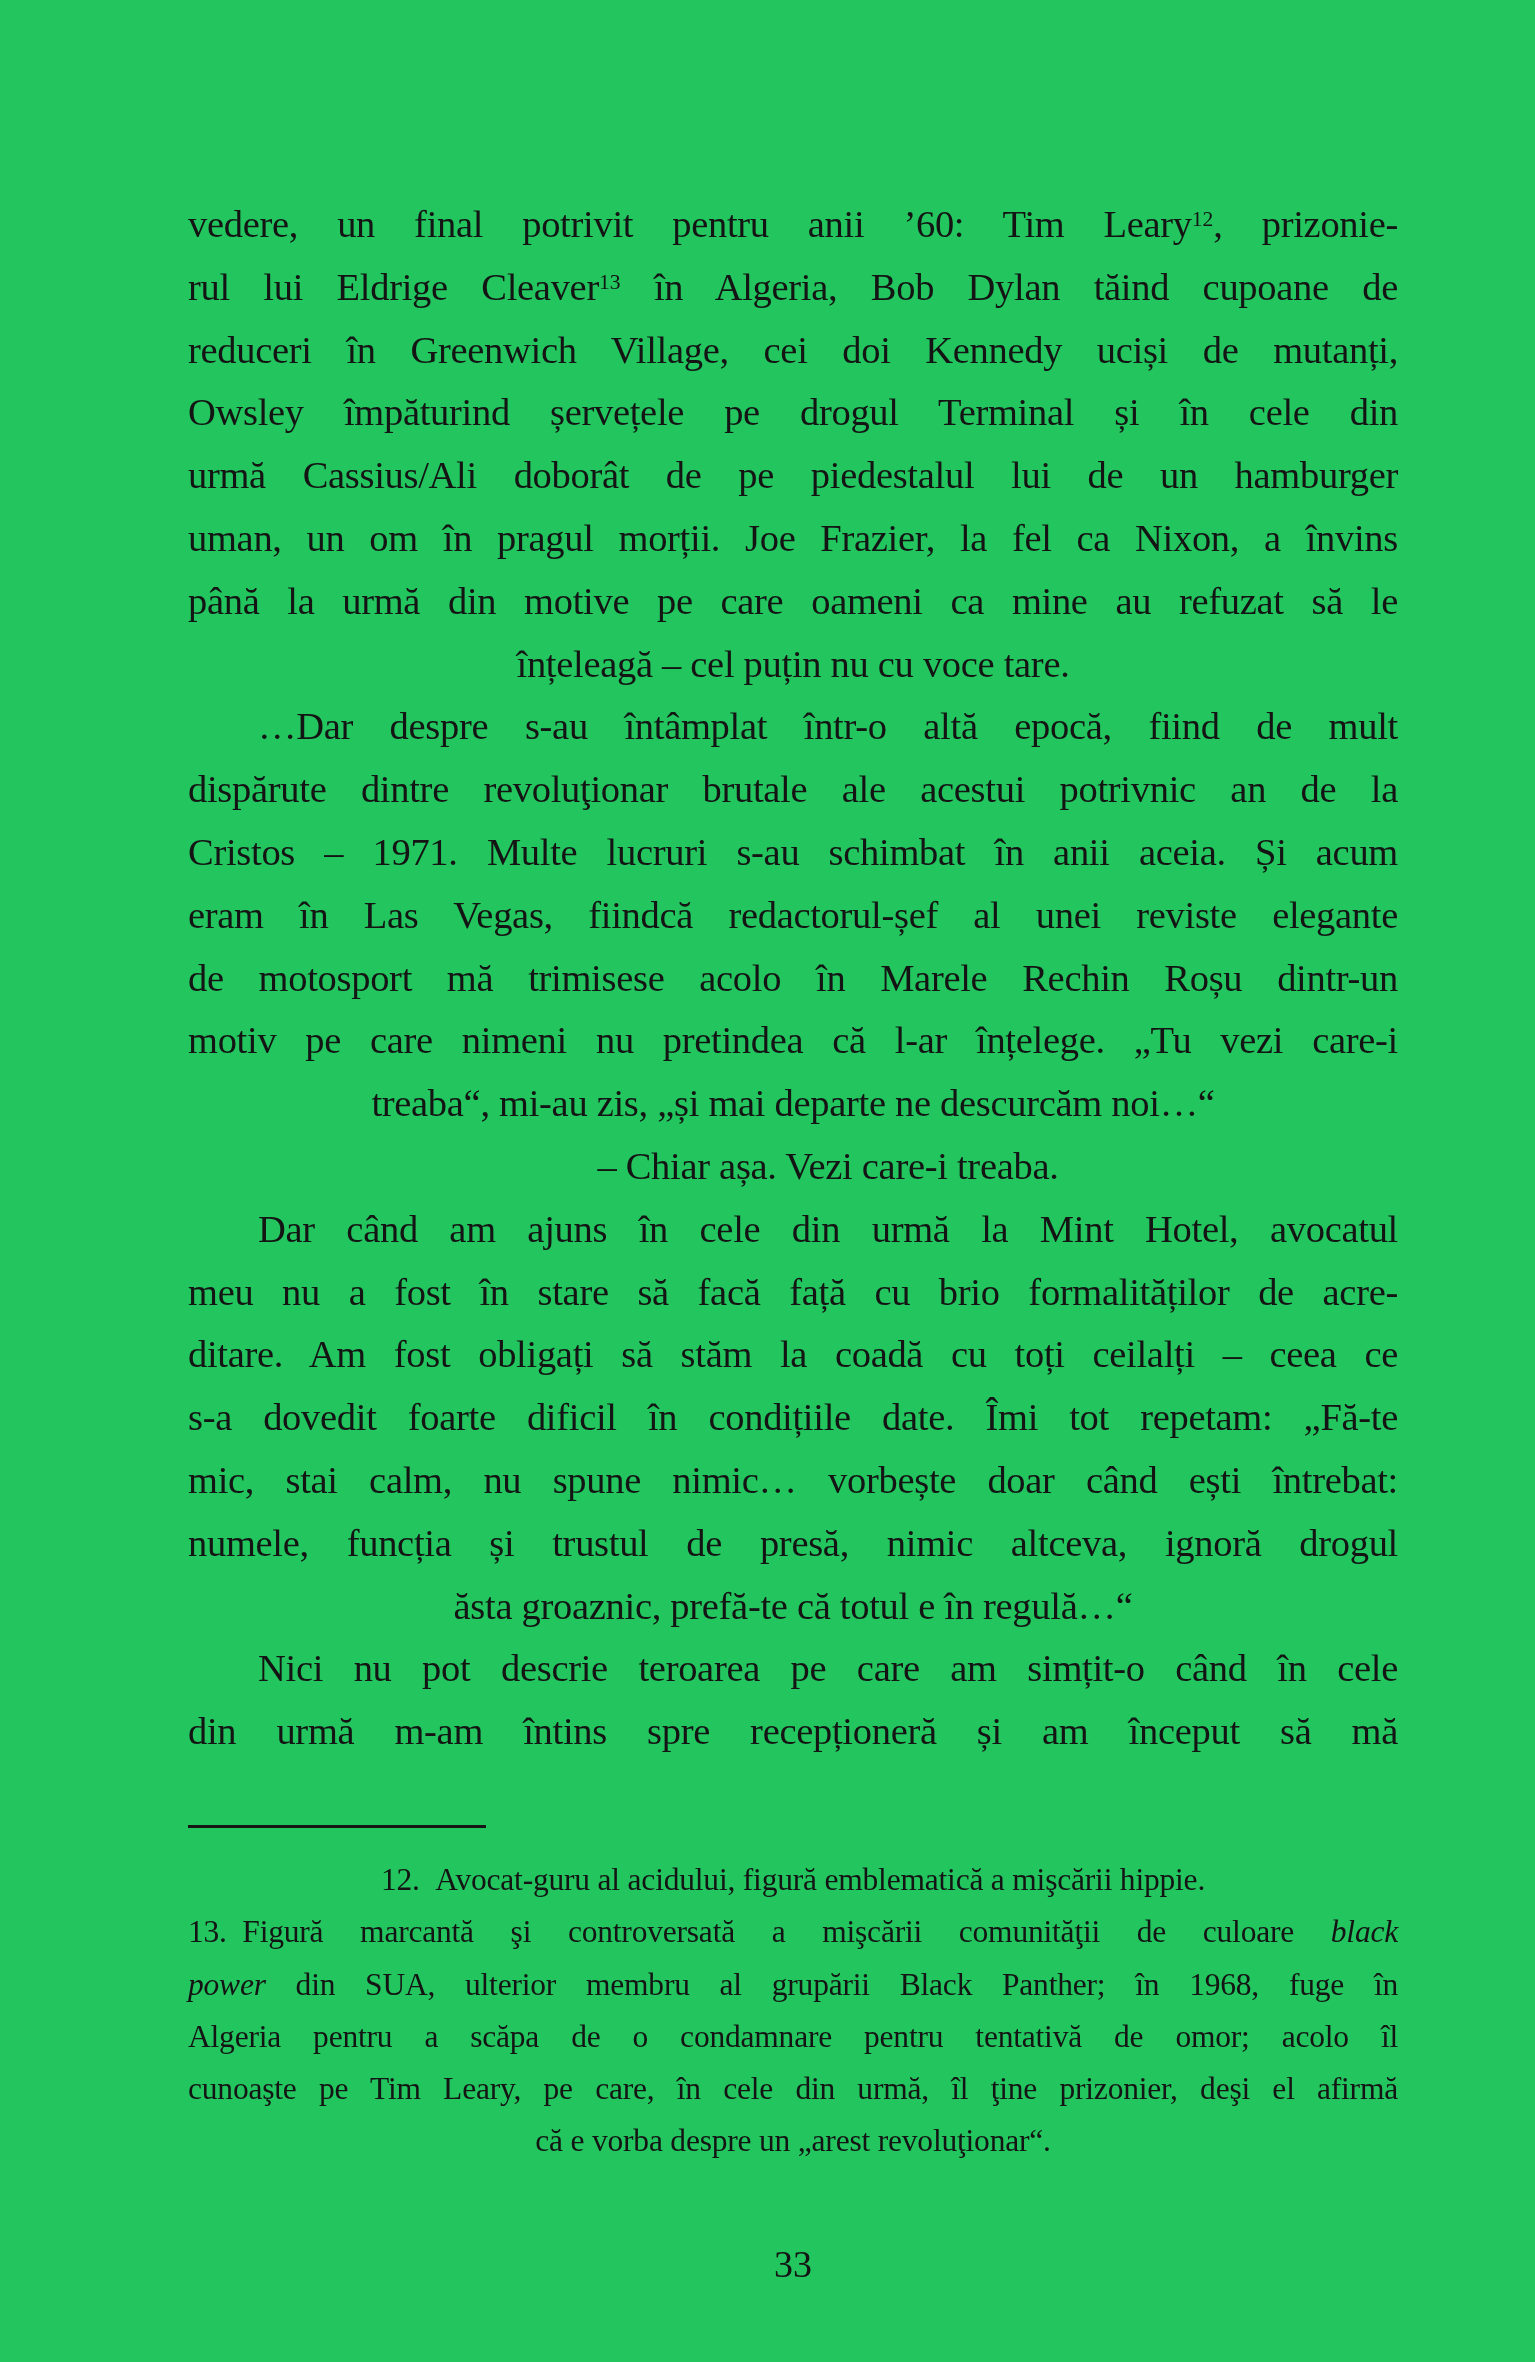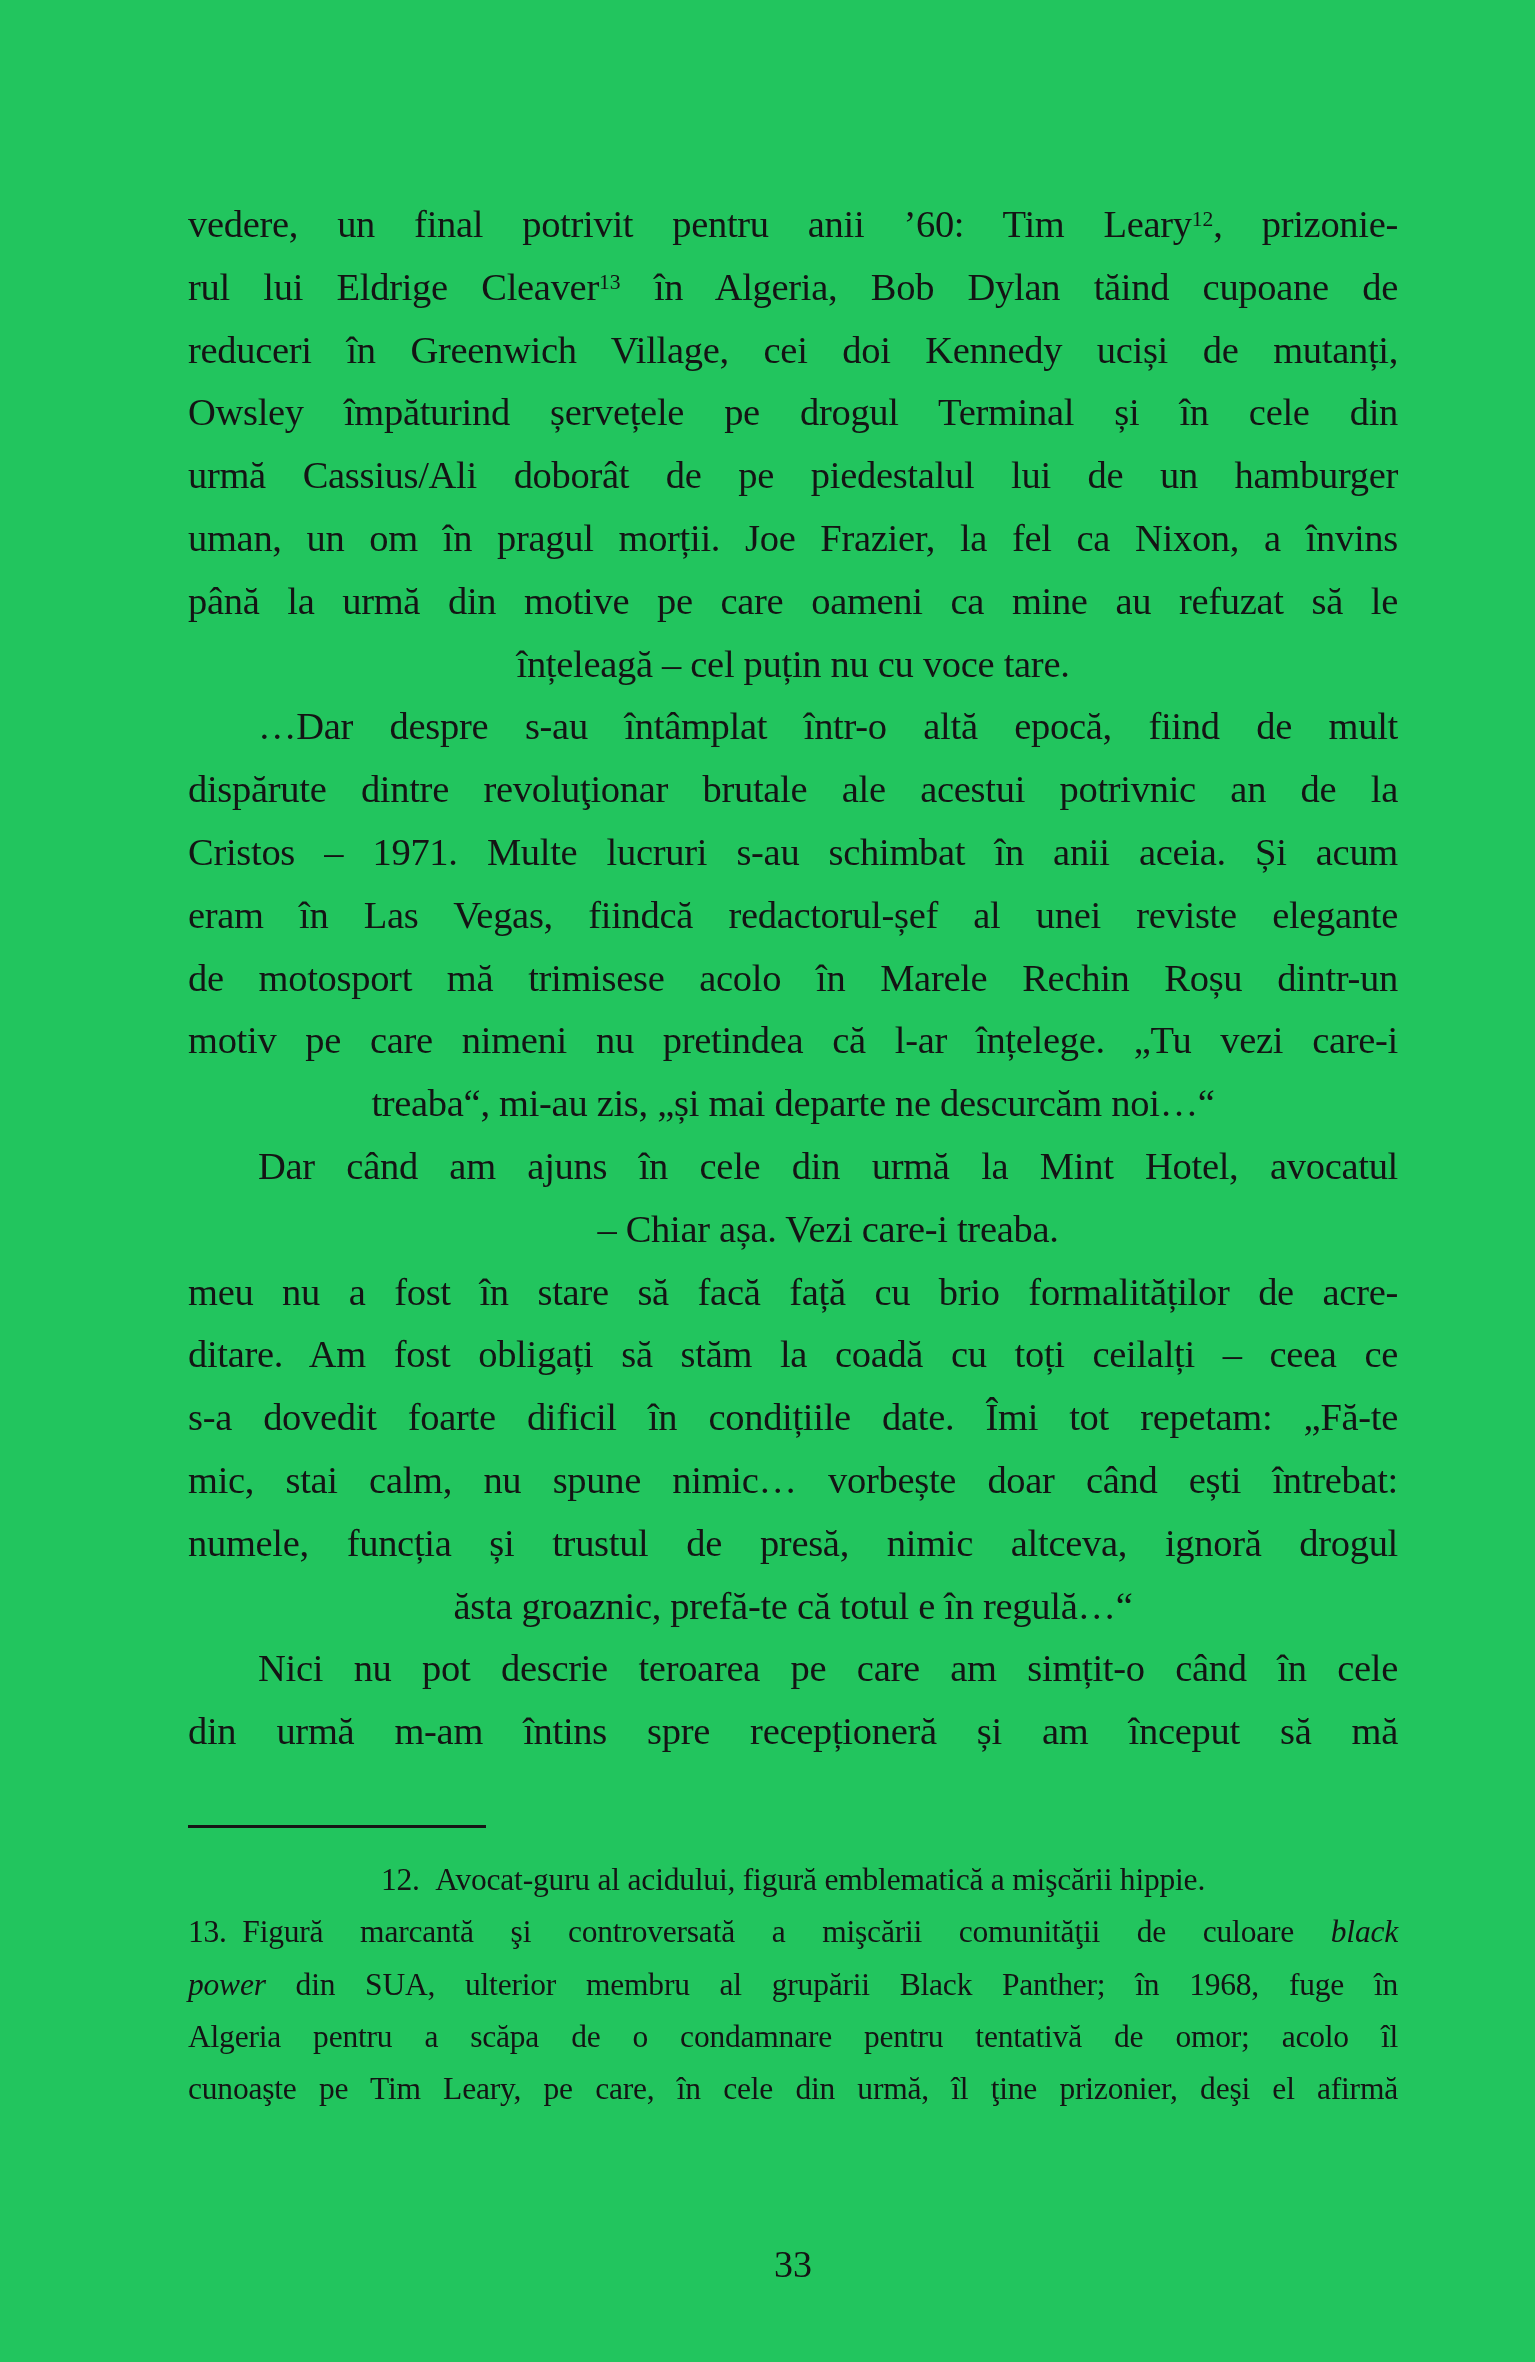--- a/index.html
+++ b/index.html
@@ -73,33 +73,34 @@
       <div class="tl cont"><span>uman, un om în pragul morții. Joe Frazier, la fel ca Nixon, a învins</span></div>
       <div class="tl cont"><span>până la urmă din motive pe care oameni ca mine au refuzat să le</span></div>
       <div class="tl end"><span>înțeleagă – cel puțin nu cu voce tare.</span></div>
       <div class="tl cont ind"><span>…Dar despre s-au întâmplat într-o altă epocă, fiind de mult</span></div>
       <div class="tl cont"><span>dispărute dintre revoluţionar brutale ale acestui potrivnic an de la</span></div>
       <div class="tl cont"><span>Cristos – 1971. Multe lucruri s-au schimbat în anii aceia. Și acum</span></div>
       <div class="tl cont"><span>eram în Las Vegas, fiindcă redactorul-șef al unei reviste elegante</span></div>
       <div class="tl cont"><span>de motosport mă trimisese acolo în Marele Rechin Roșu dintr-un</span></div>
       <div class="tl cont"><span>motiv pe care nimeni nu pretindea că l-ar înțelege. „Tu vezi care-i</span></div>
       <div class="tl end"><span>treaba“, mi-au zis, „și mai departe ne descurcăm noi…“</span></div>
+      <div class="tl end ind"><span>– Chiar așa. Vezi care-i treaba.</span></div>
       <div class="tl cont ind"><span>Dar când am ajuns în cele din urmă la Mint Hotel, avocatul</span></div>
-      <div class="tl end ind"><span>– Chiar așa. Vezi care-i treaba.</span></div>
       <div class="tl cont"><span>meu nu a fost în stare să facă față cu brio formalităților de acre-</span></div>
       <div class="tl cont"><span>ditare. Am fost obligați să stăm la coadă cu toți ceilalți – ceea ce</span></div>
       <div class="tl cont"><span>s-a dovedit foarte dificil în condițiile date. Îmi tot repetam: „Fă-te</span></div>
       <div class="tl cont"><span>mic, stai calm, nu spune nimic… vorbește doar când ești întrebat:</span></div>
       <div class="tl cont"><span>numele, funcția și trustul de presă, nimic altceva, ignoră drogul</span></div>
       <div class="tl end"><span>ăsta groaznic, prefă-te că totul e în regulă…“</span></div>
       <div class="tl cont ind"><span>Nici nu pot descrie teroarea pe care am simțit-o când în cele</span></div>
       <div class="tl cont"><span>din urmă m-am întins spre recepționeră și am început să mă</span></div>
     </div>
   <div class="fn-rule"></div>
   <div class="footnotes" id="footnotes">
       <div class="tl end"><span>12. Avocat-guru al acidului, figură emblematică a mişcării hippie.</span></div>
       <div class="tl cont"><span>13. Figură marcantă şi controversată a mişcării comunităţii de culoare </span><span class="it">black</span></div>
       <div class="tl cont"><span class="it">power</span><span> din SUA, ulterior membru al grupării Black Panther; în 1968, fuge în</span></div>
       <div class="tl cont"><span>Algeria pentru a scăpa de o condamnare pentru tentativă de omor; acolo îl</span></div>
       <div class="tl cont"><span>cunoaşte pe Tim Leary, pe care, în cele din urmă, îl ţine prizonier, deşi el afirmă</span></div>
+      <div class="tl end"><span>că e vorba despre un „arest revoluţionar“.</span></div>
     </div>
   <div class="folio">33</div>
 </div>
 
 </body></html>

